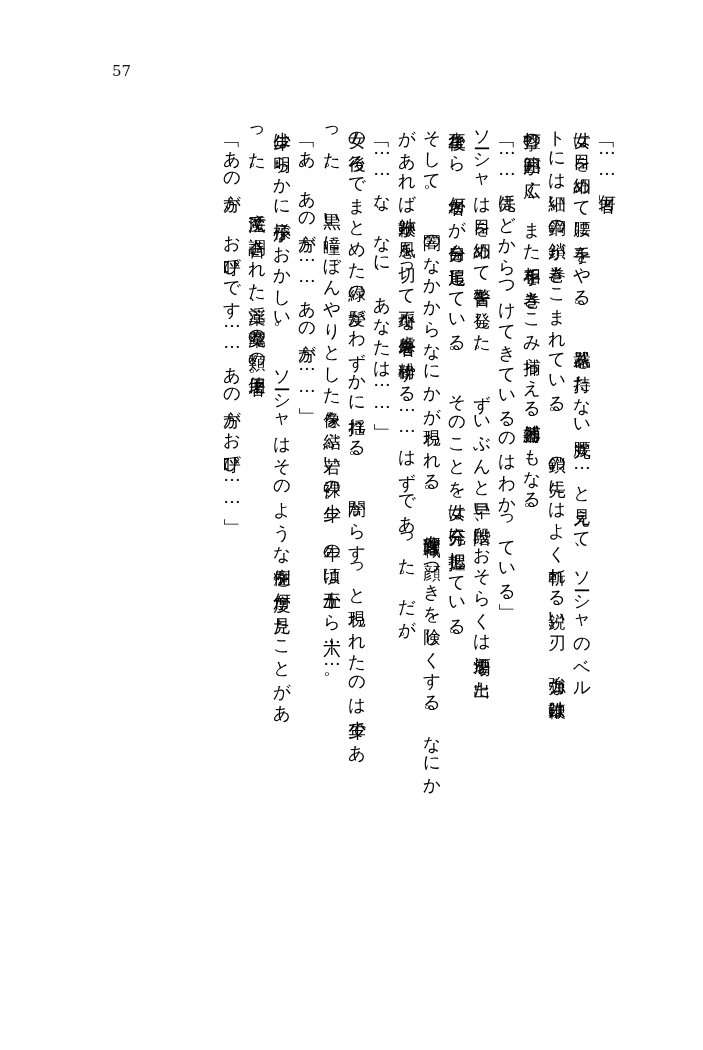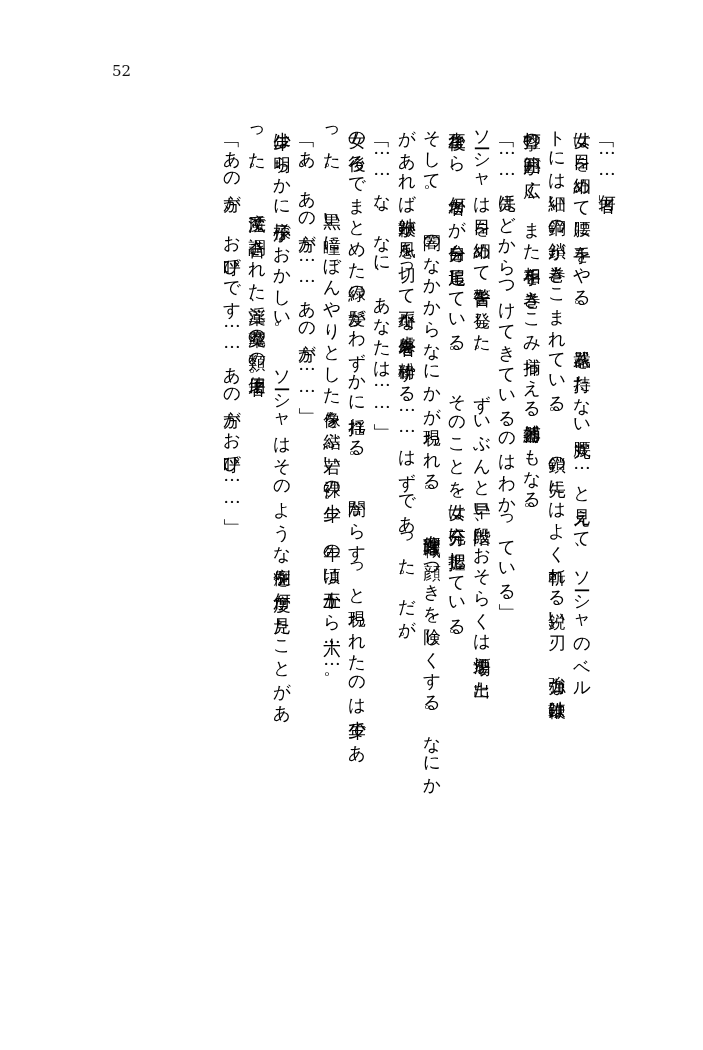--- a/index.html
+++ b/index.html
@@ -50,21 +50,21 @@
   }
   .line.indent {
     padding-top: 18px;
   }
 </style>
 </head>
 <body>
 
 <div class="page">
 
-  <div class="page-number">52</div>
+  <div class="page-number">57</div>
 
   <div class="text-block">
     <div class="line indent">「……何者」</div>
     <div class="line">女は目を細めて腰に手をやる。　武器を持たない丸腰……と見えて、ソーシャのベル</div>
     <div class="line">トには細い鋼の鎖が巻きこまれている。　鎖の先にはよく斬れる鋭い刃。　強力な鉄鞭は、</div>
     <div class="line">打撃の範囲が広く、また相手を巻きこみ捕らえる捕縛器ともなる。</div>
     <div class="line indent">「……先ほどからつけてきているのはわかっている」</div>
     <div class="line">ソーシャは目を細めて警告を発した。　ずいぶんと早い段階、おそらくは酒場を出た</div>
     <div class="line">直後から、何者かが自分を追尾している。　そのことを女は充分に把握している。</div>
     <div class="line">そして。　闇のなかからなにかが現われる。　女管理職は顔つきを険しくする。なにか</div>

